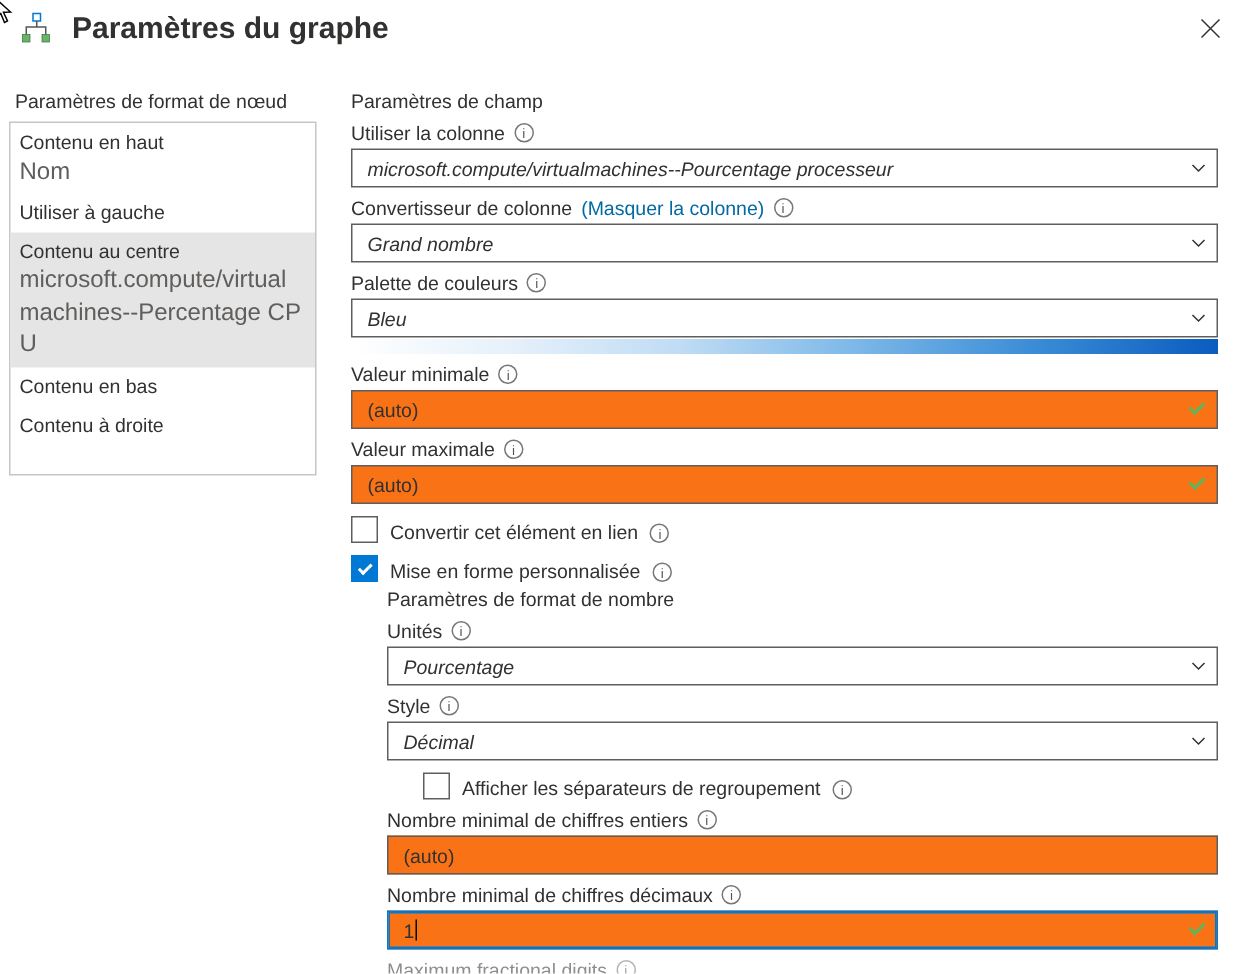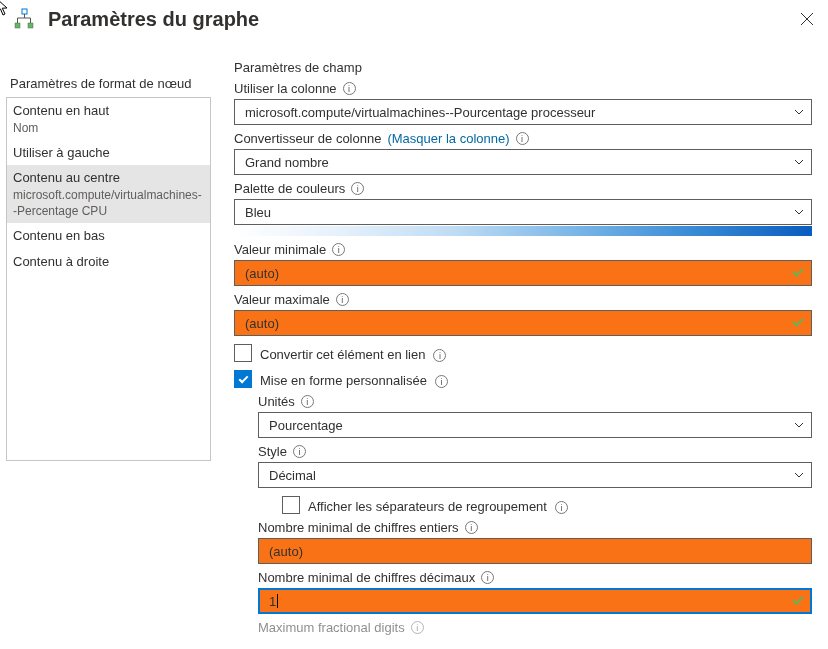--- a/index.html
+++ b/index.html
@@ -3,32 +3,32 @@
 <meta charset="utf-8">
 <style>
   * { box-sizing: border-box; font-family: "Segoe UI", Arial, sans-serif; }
   body { margin: 0; background: #fff; color: #323130; width: 828px; height: 649px; overflow: hidden; position: relative; }
   .hdr { display: flex; align-items: flex-start; padding: 8px 12px 16px 8px; }
   .hdr-icon { width: 24px; height: 24px; margin-right: 12px; margin-left: 4px; }
   .hdr-title { font-size: 20px; font-weight: 600; }
   .close { position: absolute; top: 12px; right: 14px; cursor: pointer; }
   .cols { display: flex; padding: 0 6px; }
   .side { width: 210px; padding-top: 12px; }
-  .side-title { font-size: 13px; margin: 16px 0 6px 4px; }
-  .side-box { border: 1px solid #c8c6c4; width: 205px; height: 364px; }
+  .side-title { font-size: 13px; margin: 0 0 6px 4px; }
+  .side-box { border: 1px solid #c8c6c4; width: 205px; height: 236px; }
   .side-item { padding: 4px 6px; font-size: 13px; cursor: pointer; line-height: 1.35; }
   .side-item.selected { background: #e5e5e5; }
-  .side-sub { font-size: 12px; color: #605e5c; word-break: break-all; }
+  .side-sub { font-size: 16px; color: #605e5c; word-break: break-all; }
   .main { flex: 1; padding: 12px 10px 0 18px; }
   .sec-title { font-size: 13px; margin: 0 0 2px 0; }
   .row { margin-bottom: 4px; }
   .lbl { font-size: 13px; margin: 6px 0 3px 0; display: flex; align-items: center; gap: 6px; }
   .lbl .link { color: #0369a1; cursor: pointer; }
   .info { display: inline-flex; width: 13px; height: 13px; border: 1px solid #777; border-radius: 50%; align-items: center; justify-content: center; font-size: 9px; color: #555; cursor: default; }
-  .select { position: relative; border: 1px solid #605e5c; height: 26px; display: flex; align-items: center; padding: 0 24px 0 10px; font-size: 13px; cursor: pointer; background: #fff; }
+  .select { position: relative; border: 1px solid #605e5c; height: 26px; display: flex; align-items: center; padding: 0 24px 0 10px; font-size: 13px; cursor: pointer; background: #fff; font-style: italic; }
   .chev { position: absolute; right: 6px; top: 50%; transform: translateY(-50%); }
   .palette-bar { height: 10px; margin-top: 1px; background: linear-gradient(90deg,#fff 0%, #e6f1fb 18%, #bfdcf4 38%, #7db8e8 58%, #3d8ed7 78%, #0a5cbf 100%); }
   .textin { position: relative; border: 1px solid #605e5c; height: 26px; display: flex; align-items: center; padding: 0 28px 0 10px; font-size: 13px; background: #f97316; cursor: text; }
   .textin.ok::after { content: ""; position: absolute; right: 8px; top: 7px; width: 8px; height: 4px; border-left: 2px solid #5fb65a; border-bottom: 2px solid #5fb65a; transform: rotate(-45deg); }
   .textin.focus { border: 1px solid #0078d4; box-shadow: inset 0 0 0 1px #0078d4; }
   .cursor-bar { display:inline-block; width:1px; height:14px; background:#000; margin-left:1px; vertical-align:middle; }
   .cbrow { display: flex; align-items: flex-end; gap: 8px; font-size: 13px; margin: 8px 0 4px 0; }
   .cb { width: 18px; height: 18px; border: 1px solid #605e5c; display: inline-flex; align-items: center; justify-content: center; cursor: pointer; background: #fff; }
   .cb.checked { background: #0078d4; border-color: #0078d4; }
   .cb.checked::after { content: ""; width: 7px; height: 3px; border-left: 2px solid #fff; border-bottom: 2px solid #fff; transform: rotate(-45deg); margin-bottom: 2px; }
@@ -155,20 +155,21 @@
       <span class="info">i</span>
     </div>
 
     <div class="cbrow">
       <span class="cb checked"></span>
       <span>Mise en forme personnalisée</span>
       <span class="info">i</span>
     </div>
 
     <div class="indent">
+      <div class="sub-title">Paramètres de format de nombre</div>
 
       <div class="row">
         <div class="lbl">
           <span>Unités</span>
           <span class="info">i</span>
         </div>
         <div class="select">
           <span>Pourcentage</span>
           <svg class="chev" width="12" height="12" viewBox="0 0 12 12">
               <path d="M2 4 L6 8 L10 4" fill="none" stroke="#323130" stroke-width="1"></path>

